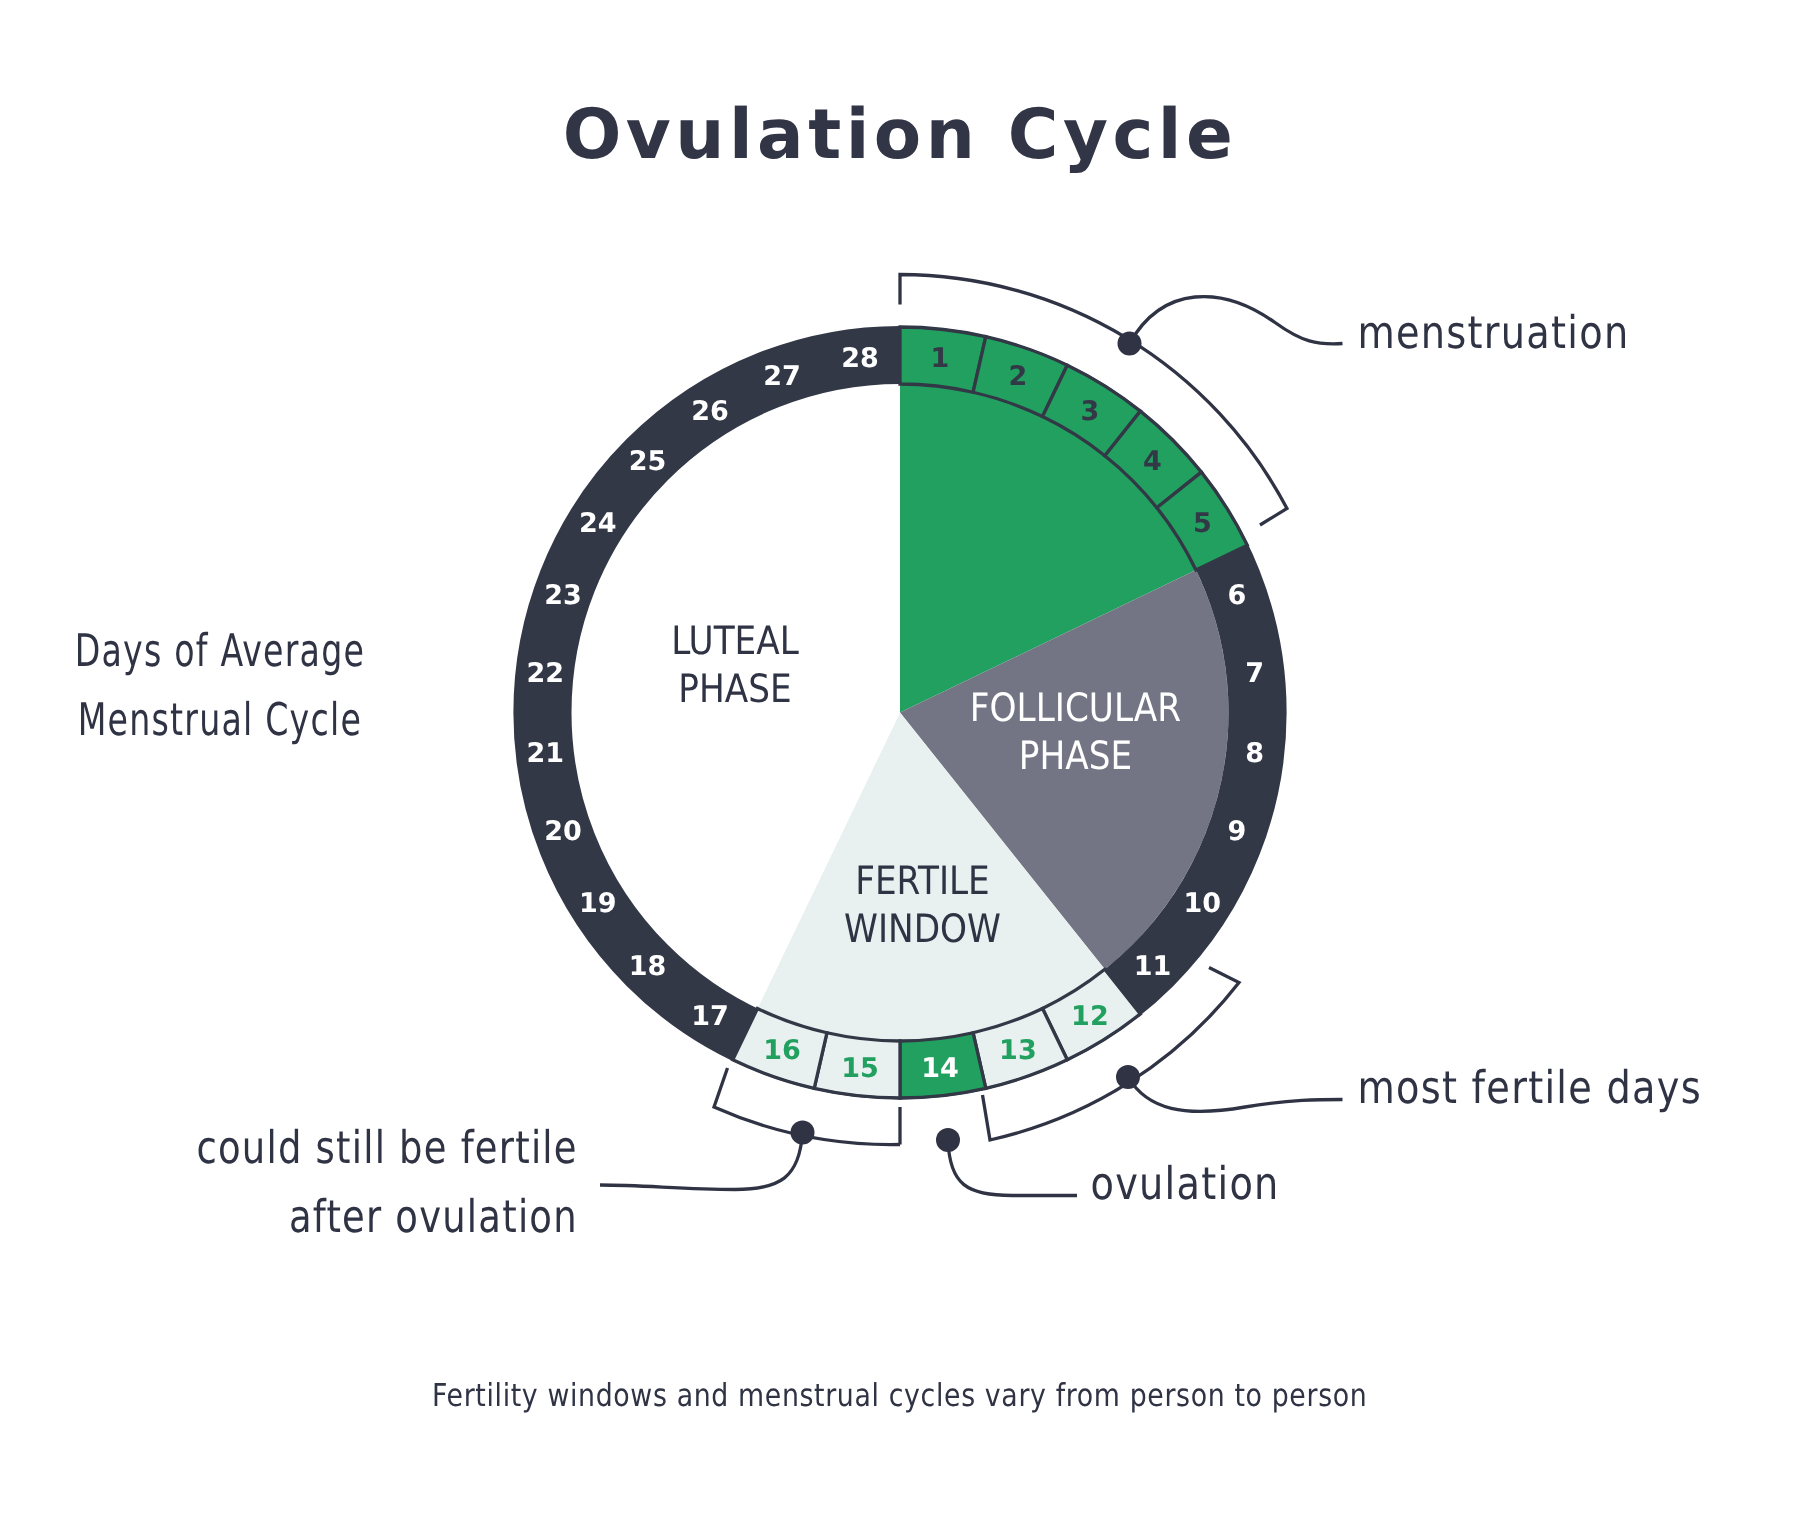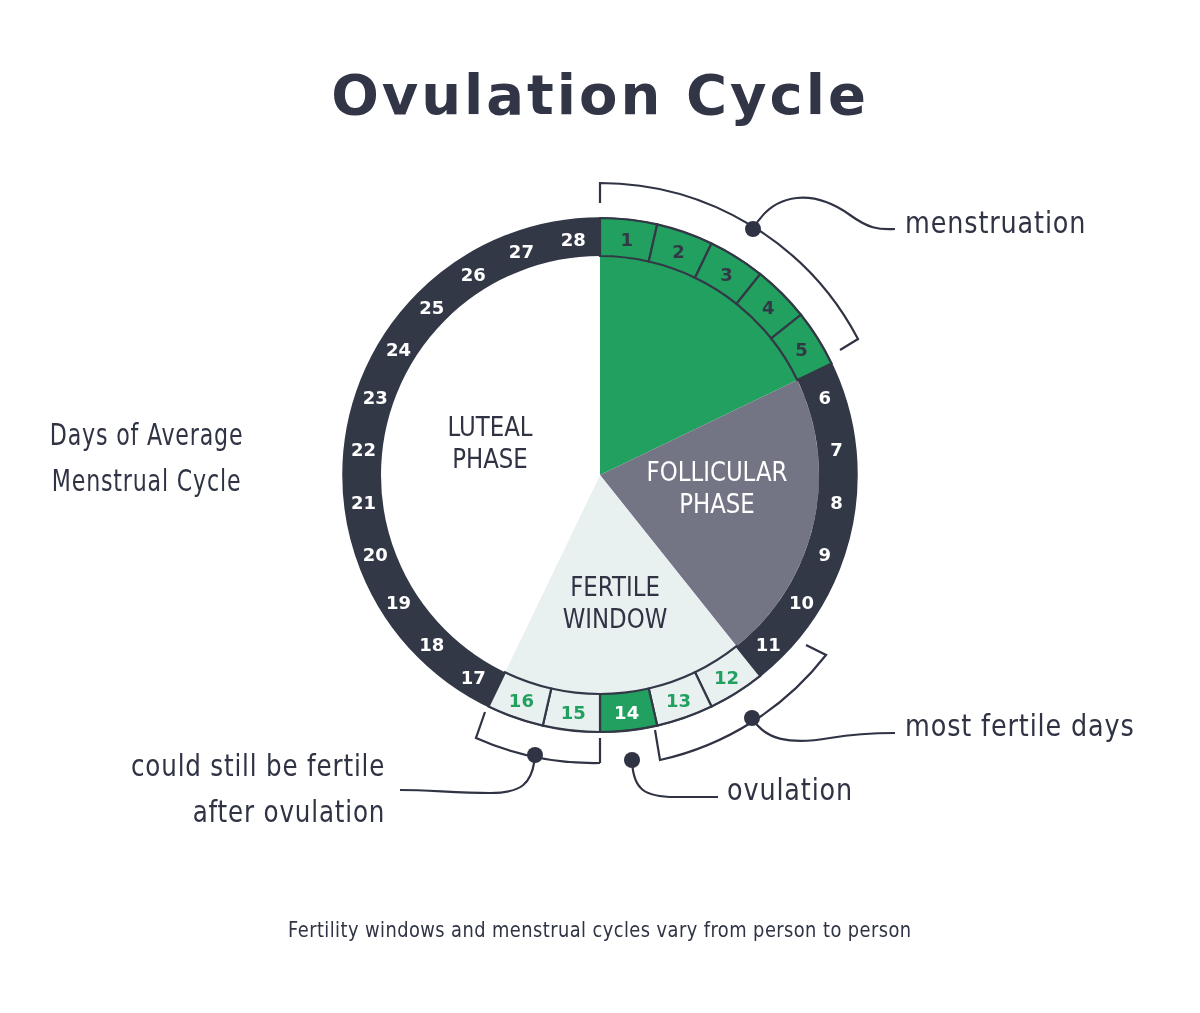--- a/index.html
+++ b/index.html
@@ -1,17 +1,17 @@
 <!DOCTYPE html>
 <html><head>
 <meta charset="utf-8">
 <style>
   html, body { margin: 0; padding: 0; background: #ffffff; }
   body { width: 1200px; height: 1013px; position: relative; overflow: hidden; font-family: "DejaVu Sans", sans-serif; color: #313545; }
-  .title { position: absolute; left: 0; width: 1200px; top: 62px; text-align: center; font-family: "DejaVu Sans", sans-serif; font-weight: bold; font-size: 56px; letter-spacing: 3px; color: #313545; }
+  .title { position: absolute; left: 0; width: 1200px; top: 62px; text-align: center; font-family: "DejaVu Sans", sans-serif; font-weight: bold; font-size: 46px; letter-spacing: 3px; color: #313545; }
   .hand { font-family: "DejaVu Sans", sans-serif; color: #2f3344; position: absolute; white-space: nowrap; letter-spacing: 1px; }
   .side-label { left: 40px; top: 412px; font-size: 30px; line-height: 46px; text-align: center; width: 260px; font-stretch: condensed; transform: scaleX(0.82); transform-origin: left top; }
   .lbl-mens { left: 905px; top: 205px; font-size: 30px; transform: scaleX(0.85); transform-origin: left top; }
   .lbl-fertile { left: 905px; top: 708px; font-size: 30px; transform: scaleX(0.85); transform-origin: left top; }
   .lbl-ovul { left: 727px; top: 772px; font-size: 30px; transform: scaleX(0.85); transform-origin: left top; }
   .lbl-after { left: 90px; top: 743px; font-size: 30px; line-height: 46px; text-align: right; width: 360px; transform: scaleX(0.82); transform-origin: left top; }
   .footnote { position: absolute; left: 0; width: 1200px; top: 918px; text-align: center; font-size: 21px; color: #2f3344; letter-spacing: 0.5px; }
   .footnote span { display: inline-block; transform: scaleX(0.85); }
   svg#wheel { position: absolute; left: 0; top: 0; }
   .phase-text { font-family: "DejaVu Sans", sans-serif; font-size: 26px; text-anchor: middle; }

